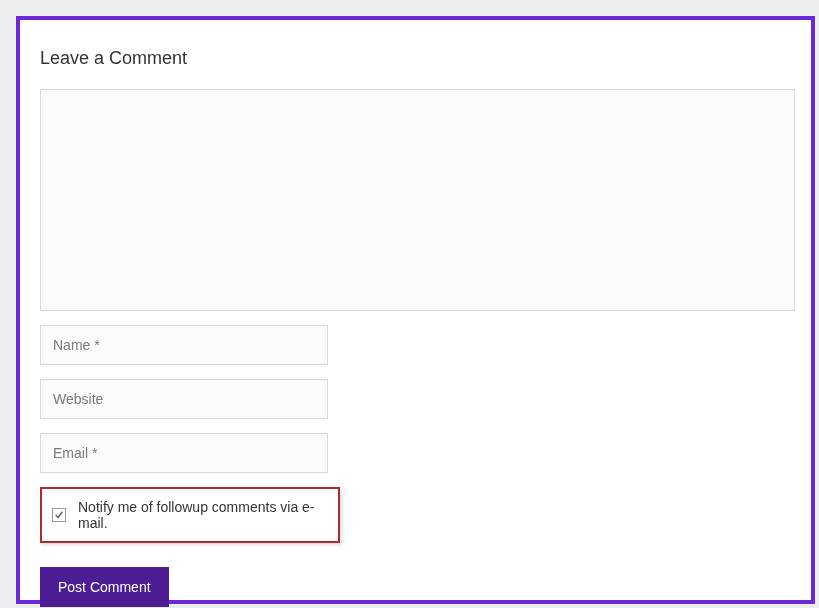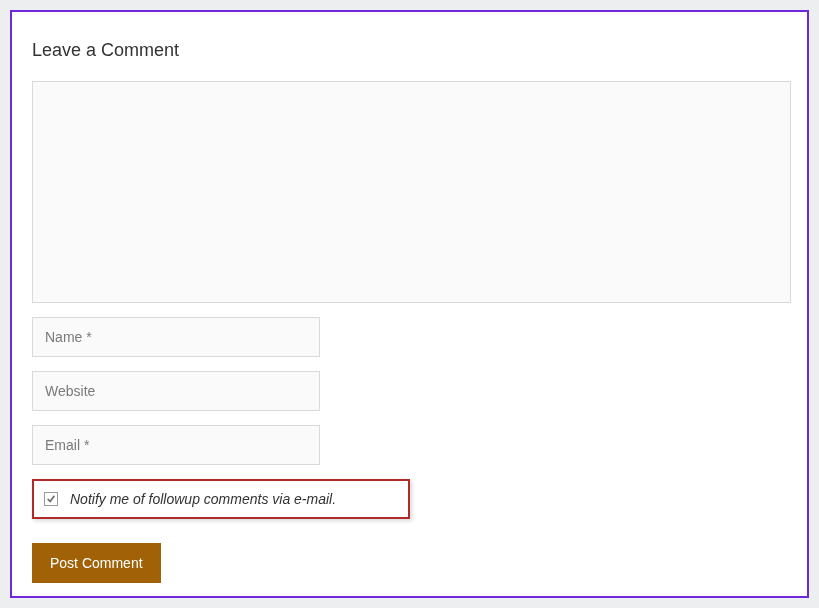--- a/index.html
+++ b/index.html
@@ -7,22 +7,22 @@
     margin: 0;
     padding: 0;
     background: #eceef0;
     font-family: Verdana, Geneva, sans-serif;
     width: 819px;
     height: 608px;
     overflow: hidden;
   }
   .card {
     background: #fff;
-    border: 2px solid #6d28d9;
-    margin: 10px;
+    border: 4px solid #6d28d9;
+    margin: 16px;
     padding: 18px 16px 24px 20px;
     width: 799px;
     height: 588px;
     position: relative;
   }
   .heading {
     font-size: 18px;
     color: #333;
     margin: 10px 0 20px 0;
     font-weight: normal;
@@ -51,27 +51,26 @@
     font-size: 14px;
     color: #b91c1c;
     font-family: inherit;
     outline: none;
   }
   .text-input::placeholder { color: #7a7a7a; }
 
   .highlight-box {
     margin-top: 14px;
     border: 2px solid #b02a2a;
-    width: 378px;
+    width: 300px;
     padding: 10px 10px 10px 10px;
     display: flex;
     align-items: center;
     position: relative;
     box-shadow: 2px 2px 4px rgba(0,0,0,0.15);
-    font-style: italic;
   }
   .checkbox-wrap {
     width: 14px;
     height: 14px;
     border: 1px solid #9a9a9a;
     display: inline-flex;
     align-items: center;
     justify-content: center;
     background: #fff;
     margin-right: 12px;
@@ -85,21 +84,21 @@
     fill: none;
   }
   .checkbox-label {
     font-size: 14px;
     color: #333;
   }
   .submit-row {
     margin-top: 24px;
   }
   .submit-btn {
-    background: #a16207;
+    background: #4c1d95;
     color: #fff;
     border: none;
     padding: 12px 18px;
     font-size: 14px;
     font-family: inherit;
     cursor: pointer;
   }
 </style>
 </head>
 <body>

